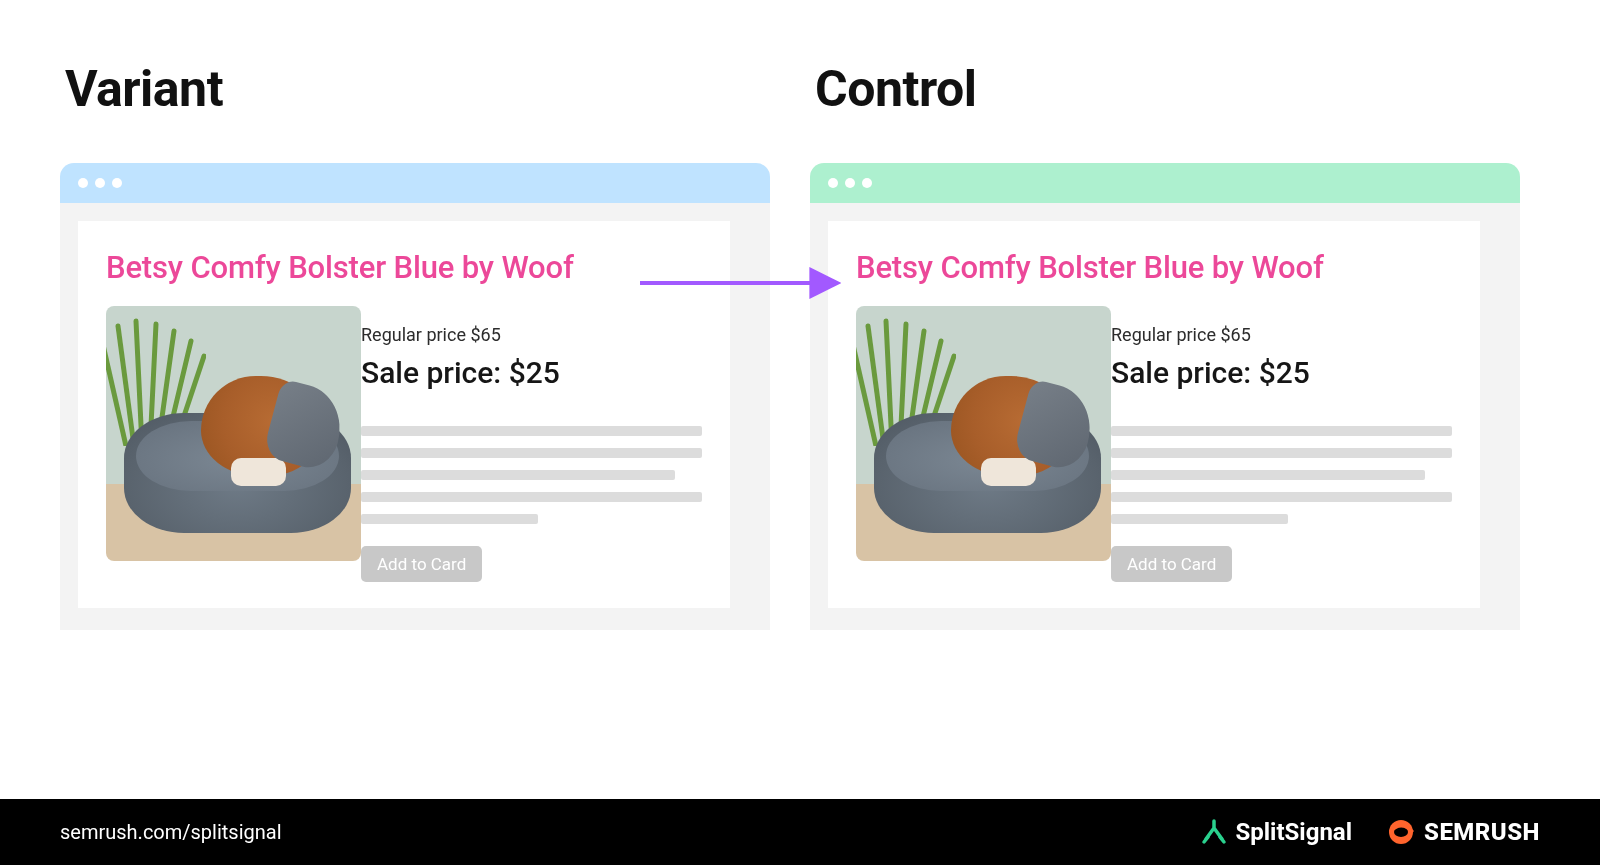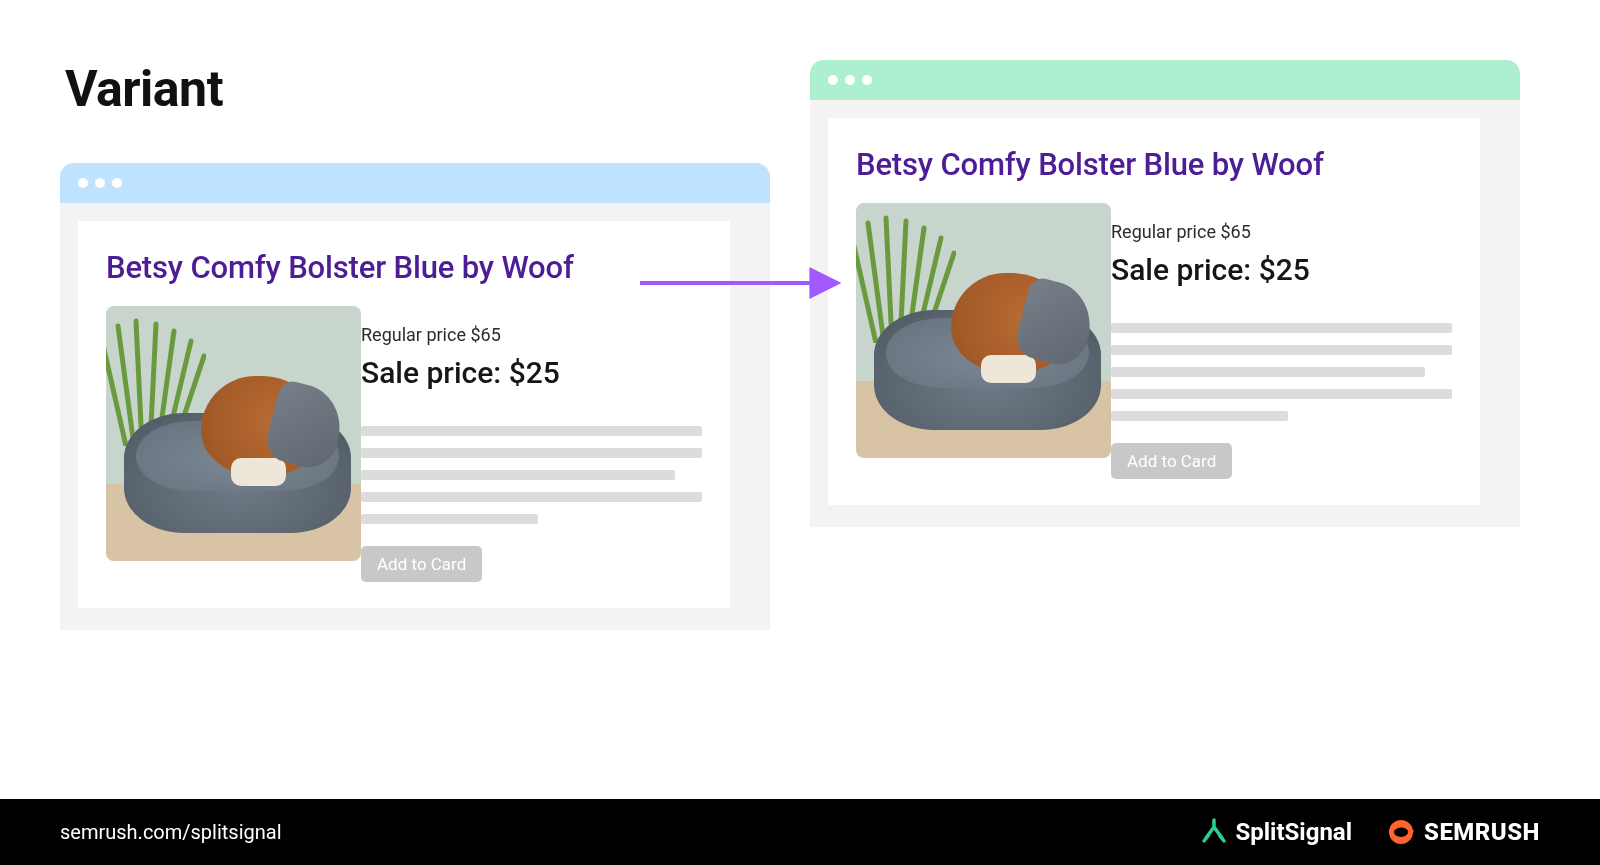--- a/index.html
+++ b/index.html
@@ -77,21 +77,21 @@
     border-radius: 6px;
     top: -8px;
     bottom: -8px;
     left: 252px;
     right: -8px;
     pointer-events: none;
   }
   .prod-title {
     font-size: 31px;
     font-weight: 500;
-    color: #4c1d95;
+    color: #ec4899;
     margin-bottom: 20px;
     letter-spacing: -0.005em;
   }
   .prod-row { display: flex; }
   .prod-img {
     width: 255px;
     height: 255px;
     border-radius: 8px;
     flex: none;
     overflow: hidden;
@@ -153,21 +153,21 @@
     background: #000;
     color: #fff;
     height: 66px;
     display: flex;
     align-items: center;
     padding: 0 60px;
     justify-content: space-between;
     font-size: 20px;
   }
   .brands { display: flex; align-items: center; gap: 34px; }
-  .splitsignal { display: flex; gap: 8px; font-weight: 700; font-size: 24px;}
+  .splitsignal { display: flex; align-items: center; gap: 8px; font-weight: 700; font-size: 24px;}
   .semrush { display: flex; align-items: center; gap: 8px; font-weight: 800; font-size: 24px; letter-spacing: 0.02em;}
   .ss-icon { width: 26px; height: 26px; position: relative; }
   .sr-icon { width: 30px; height: 30px; position: relative; }
 </style>
 </head>
 <body>
 
 <div class="main">
 
   <div class="col">
@@ -207,20 +207,21 @@
               <div class="skel w52"></div>
               <span class="btn-cart">Add to Card</span>
             </div>
           </div>
         </div>
       </div>
     </div>
   </div>
 
   <div class="col">
+    <div class="col-title">Control</div>
     <div class="window">
       <div class="win-bar green">
         <span class="dot"></span>
         <span class="dot"></span>
         <span class="dot"></span>
       </div>
       <div class="win-body">
         <div class="page">
           <div class="prod-title">Betsy Comfy Bolster Blue by Woof</div>
           <div class="prod-row">

